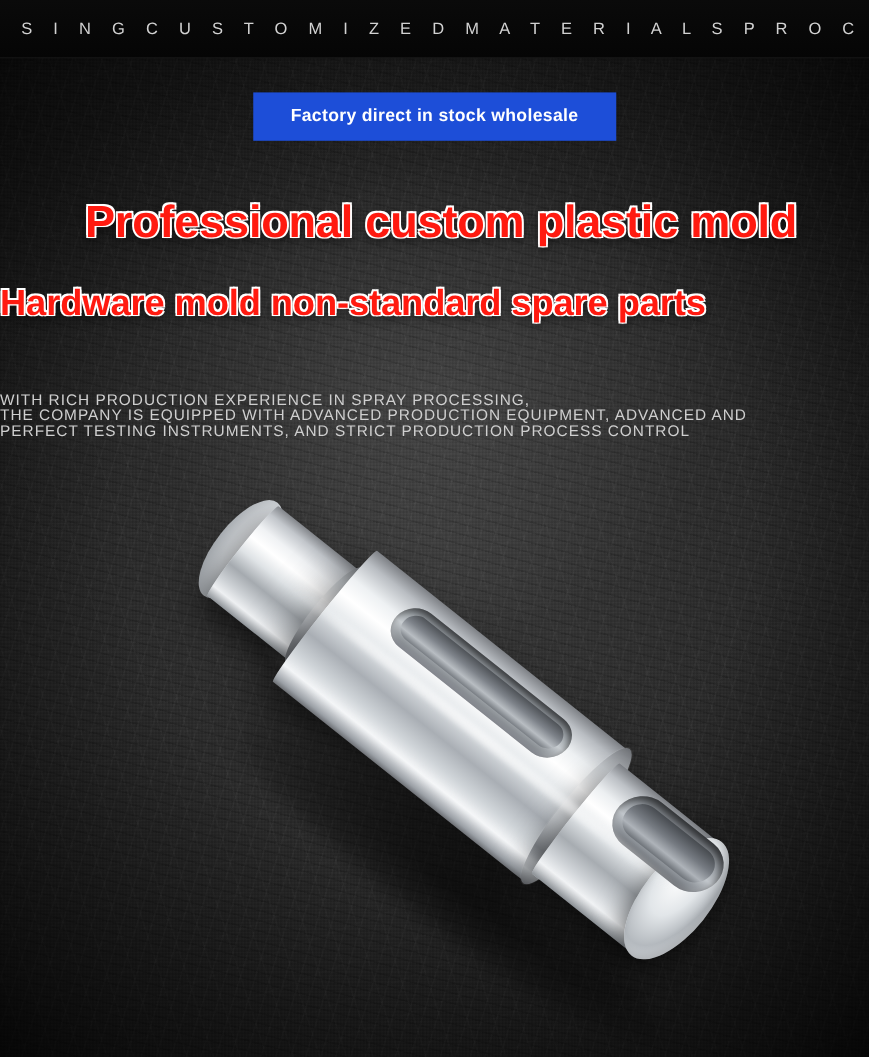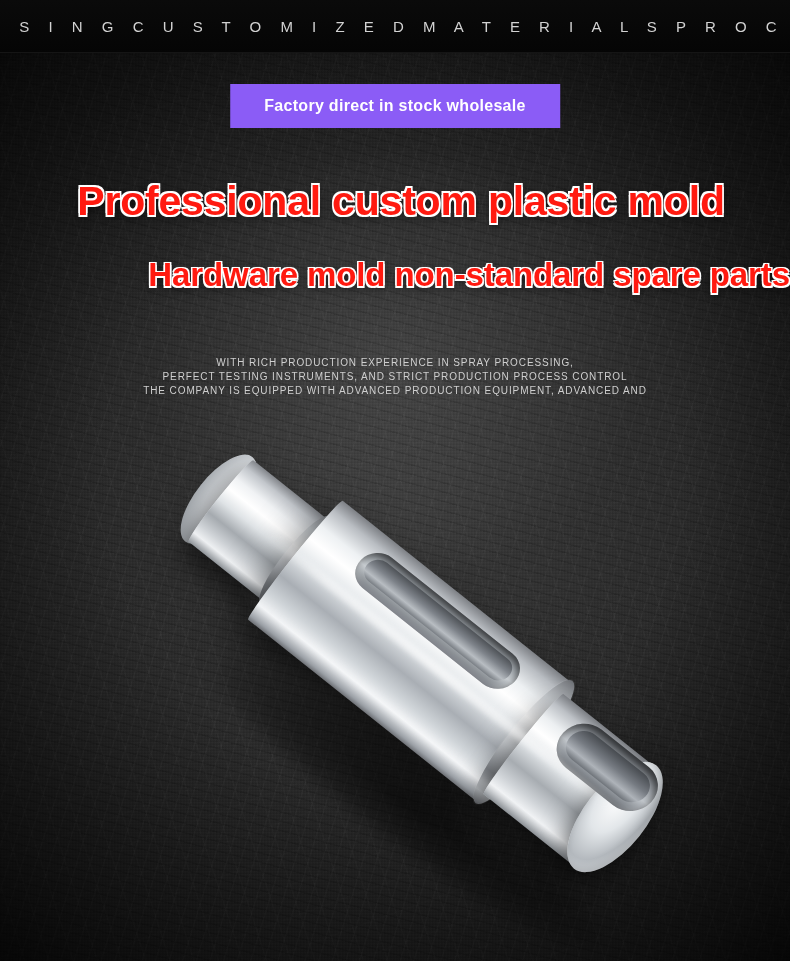--- a/index.html
+++ b/index.html
@@ -68,21 +68,21 @@
     white-space: nowrap;
     padding-left: 7px;
   }
 
   
   .tag {
     position: absolute;
     top: 84px;
     left: 50%;
     transform: translateX(-50%);
-    background: #8b5cf6;
+    background: #1d4ed8;
     color: #ffffff;
     font-size: 16px;
     font-weight: bold;
     letter-spacing: .3px;
     padding: 13px 34px;
     white-space: nowrap;
   }
 
   
   .headline1 {
@@ -101,43 +101,43 @@
        1.6px  1.6px 0 #ffffff,
        0 0 2px #ffffff,
        0 4px 8px rgba(0,0,0,.6);
     white-space: nowrap;
     margin-left: 12px;
   }
   .headline2 {
     position: absolute;
     top: 256px;
     left: 0; right: 0;
-    text-align: right;
+    text-align: left;
     font-size: 33px;
     font-weight: bold;
     color: #ff1a10;
     letter-spacing: -0.1px;
     text-shadow:
       -1.5px -1.5px 0 #ffffff,
        1.5px -1.5px 0 #ffffff,
       -1.5px  1.5px 0 #ffffff,
        1.5px  1.5px 0 #ffffff,
        0 0 2px #ffffff,
        0 4px 8px rgba(0,0,0,.6);
     white-space: nowrap;
   }
 
   
   .desc {
     position: absolute;
     top: 356px;
     left: 0; right: 0;
-    text-align: center;
+    text-align: left;
     color: #cfcfcf;
-    font-size: 10px;
+    font-size: 14px;
     line-height: 14px;
     letter-spacing: 0.9px;
   }
   .desc div { white-space: nowrap; }
 
   
   .product {
     position: absolute;
     left: 0; right: 0;
     top: 430px;
@@ -345,22 +345,22 @@
     <div class="top-ribbon-text">P R O C E S S I N G   C U S T O M I Z E D   M A T E R I A L S   P R O C E S S I N G</div>
   </div>
 
   <div class="tag">Factory direct in stock wholesale</div>
 
   <div class="headline1">Professional custom plastic mold</div>
   <div class="headline2">Hardware mold non-standard spare parts</div>
 
   <div class="desc">
     <div>WITH RICH PRODUCTION EXPERIENCE IN SPRAY PROCESSING,</div>
+    <div>THE COMPANY IS EQUIPPED WITH ADVANCED PRODUCTION EQUIPMENT, ADVANCED AND</div>
     <div>PERFECT TESTING INSTRUMENTS, AND STRICT PRODUCTION PROCESS CONTROL</div>
-    <div>THE COMPANY IS EQUIPPED WITH ADVANCED PRODUCTION EQUIPMENT, ADVANCED AND</div>
   </div>
 
   <div class="product">
     <div class="prod-shadow"></div>
     <div class="shaft-wrap">
       <div class="cap-left seg"></div>
       <div class="seg seg-small-left"></div>
       <div class="ring2"></div>
       <div class="seg seg-body"></div>
       <div class="slot-body"></div>

